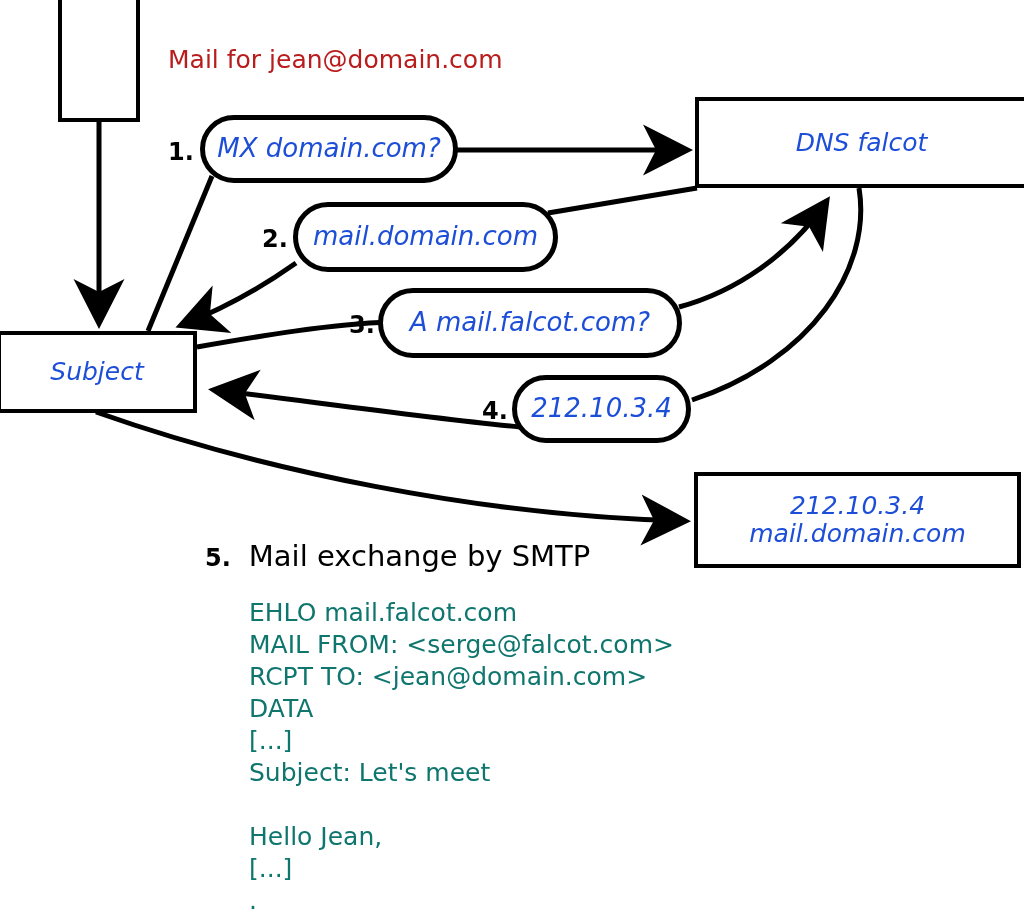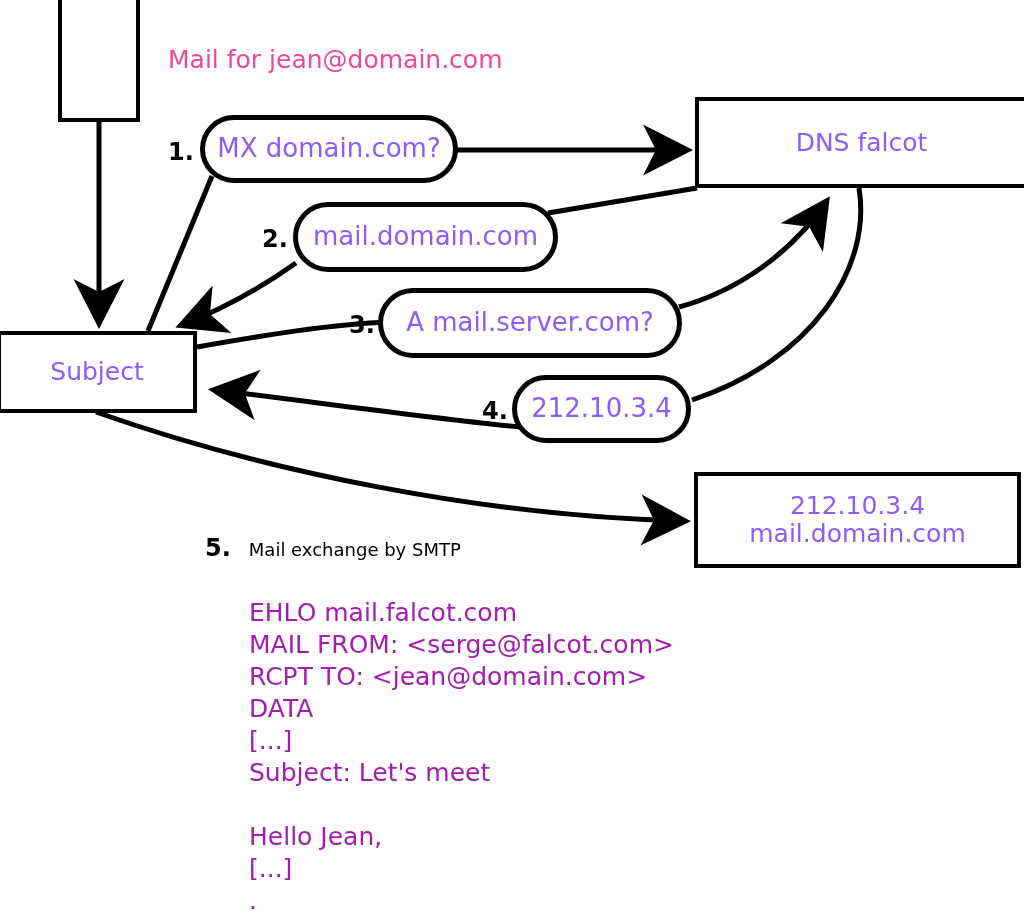--- a/index.html
+++ b/index.html
@@ -32,56 +32,57 @@
     justify-content: center;
     text-align: center;
     color: #000000;
   }
   .rect-node { border-radius: 0; }
   .pill-node { border-radius: 999px; border-width: 5px; }
   .node-label {
     font-size: 25px;
     line-height: 1.12;
     white-space: pre-line;
-    color: #8b5cf6;
+    color: #1d4ed8;
+    font-style: italic;
   }
   .pill-node .node-label { font-size: 26px; }
   .step-num {
     position: absolute;
     font-size: 24px;
     font-weight: bold;
     color: #000000;
     white-space: nowrap;
   }
   .free-text {
     position: absolute;
     font-size: 25px;
-    color: #ec4899;
+    color: #b91c1c;
     white-space: nowrap;
   }
   .smtp-block {
     position: absolute;
     font-size: 25px;
     line-height: 32px;
-    color: #a21caf;
+    color: #0f766e;
     white-space: pre-wrap;
   }
   .step5-row {
     position: absolute;
     display: flex;
     align-items: baseline;
     gap: 18px;
     color: #000000;
   }
   .step5-num {
     font-size: 24px;
     font-weight: bold;
   }
   .step5-text {
-    font-size: 18px;
+    font-size: 29px;
     white-space: nowrap;
     margin-top: 8px;
   }
 </style>
 </head>
 <body>
 
 <div id="canvas">
 
   <svg id="wires" viewBox="0 0 1024 919" xmlns="http://www.w3.org/2000/svg">
@@ -136,21 +137,21 @@
     <span class="node-label">MX domain.com?</span>
   </div>
 
   <div class="step-num" style="left:262px; top:225px;">2.</div>
   <div class="node pill-node" style="left:293px; top:202px; width:265px; height:70px;">
     <span class="node-label">mail.domain.com</span>
   </div>
 
   <div class="step-num" style="left:349px; top:311px;">3.</div>
   <div class="node pill-node" style="left:378px; top:288px; width:304px; height:70px;">
-    <span class="node-label">A mail.server.com?</span>
+    <span class="node-label">A mail.falcot.com?</span>
   </div>
 
   <div class="step-num" style="left:482px; top:397px;">4.</div>
   <div class="node pill-node" style="left:512px; top:375px; width:179px; height:68px;">
     <span class="node-label">212.10.3.4</span>
   </div>
 
   <div class="step5-row" style="left:205px; top:531px;">
     <span class="step5-num">5.</span>
     <span class="step5-text">Mail exchange by SMTP</span>

